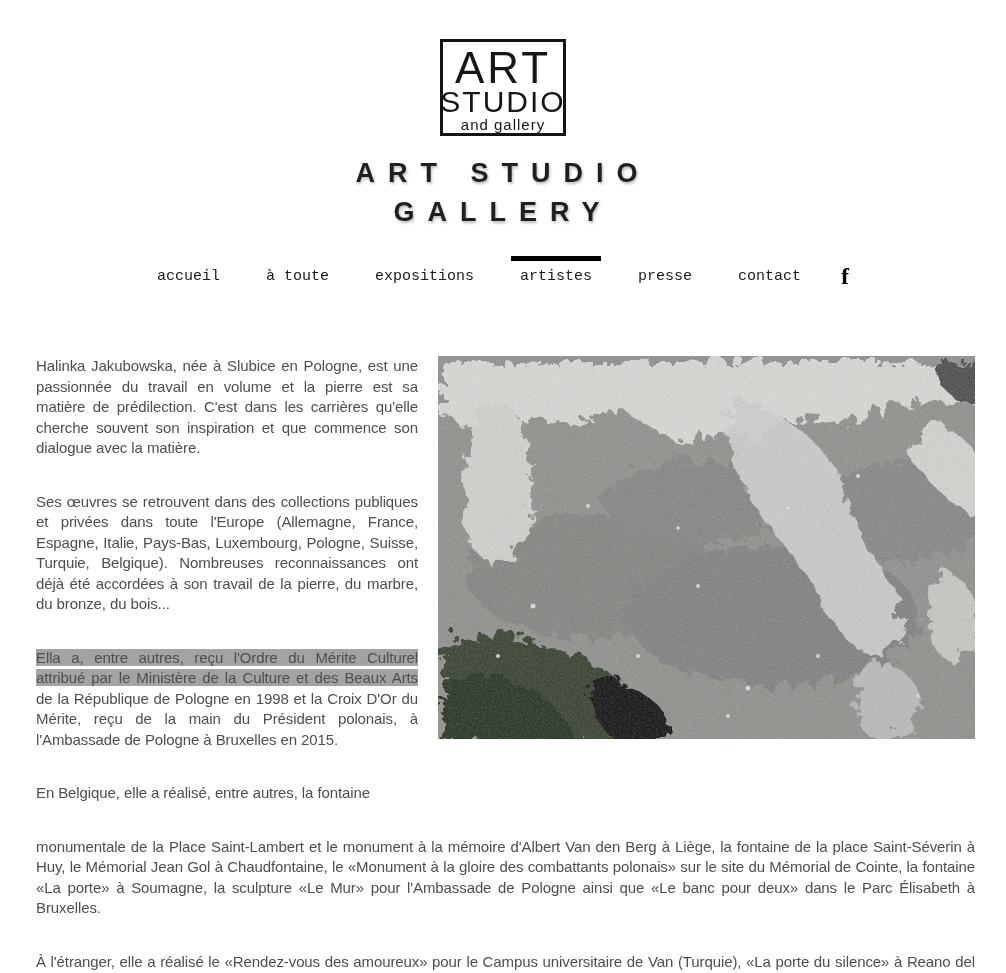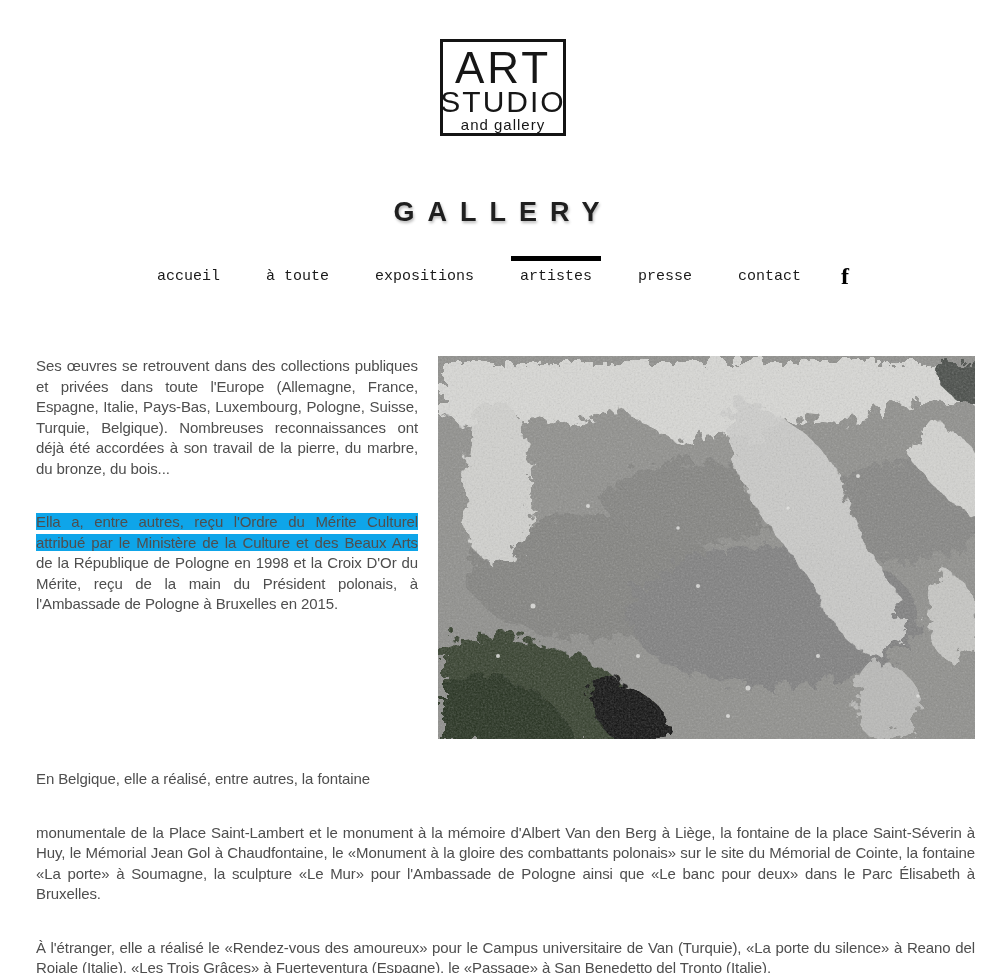--- a/index.html
+++ b/index.html
@@ -116,42 +116,42 @@
     font-size: 15px;
     line-height: 20.5px;
     color: #4e4e4e;
     text-align: justify;
     letter-spacing: -0.1px;
     margin-top: 33px;
   }
   .left-col p { margin-bottom: 26px; }
   .left-col p:first-child { margin-top: 2px; }
   .left-col p:last-child { margin-bottom: 0; }
-  .hl { background: #0ea5e9; }
+  .hl { background: #a3a3a3; }
 
   .p4-line1 {
     font-size: 15px; line-height: 20.5px; color: #4e4e4e;
     margin-top: 0; text-align: left;
   }
   .p4-rest { margin-top: 1px; }
   .p5 { margin-top: 10px; }
 </style>
 </head>
 <body>
 
 <div class="page">
 
   <header>
     <div class="logo-box">
       <div class="logo-art">ART</div>
       <div class="logo-studio">STUDIO</div>
       <div class="logo-sub">and gallery</div>
     </div>
     <h1 class="site-title">
-      <br>
+      <span>ART STUDIO</span><br>
       <span>GALLERY</span>
     </h1>
   </header>
 
   <nav class="nav">
     <span class="nav-item">accueil</span>
     <span class="nav-item">à toute</span>
     <span class="nav-item">expositions</span>
     <span class="nav-item active">artistes</span>
     <span class="nav-item">presse</span>
@@ -209,20 +209,21 @@
             <circle cx="60" cy="300" r="2"></circle>
               <circle cx="350" cy="152" r="1.5"></circle>
             <circle cx="290" cy="360" r="2"></circle>
               <circle cx="480" cy="340" r="1.8"></circle>
           </g>
           <rect width="537" height="383" filter="url(#grain)" opacity="0.3"></rect>
         </svg>
       </div>
 
       <div class="left-col">
+        <p>Halinka Jakubowska, née à Slubice en Pologne, est une passionnée du travail en volume et la pierre est sa matière de prédilection. C'est dans les carrières qu'elle cherche souvent son inspiration et que commence son dialogue avec la matière.</p>
         <p>Ses œuvres se retrouvent dans des collections publiques et privées dans toute l'Europe (Allemagne, France, Espagne, Italie, Pays-Bas, Luxembourg, Pologne, Suisse, Turquie, Belgique). Nombreuses reconnaissances ont déjà été accordées à son travail de la pierre, du marbre, du bronze, du bois...</p>
         <p><span class="hl">Ella a, entre autres, reçu l'Ordre du Mérite Culturel attribué par le Ministère de la Culture et des Beaux Arts</span><span> de la République de Pologne en 1998 et la Croix D'Or du Mérite, reçu de la main du Président polonais, à l'Ambassade de Pologne à Bruxelles en 2015.</span></p>
       </div>
 
       <p class="p4-line1">En Belgique, elle a réalisé, entre autres, la fontaine</p>
       <p class="p4-rest">monumentale de la Place Saint-Lambert et le monument à la mémoire d'Albert Van den Berg à Liège, la fontaine de la place Saint-Séverin à Huy, le Mémorial Jean Gol à Chaudfontaine, le «Monument à la gloire des combattants polonais» sur le site du Mémorial de Cointe, la fontaine «La porte» à Soumagne, la sculpture «Le Mur» pour l'Ambassade de Pologne ainsi que «Le banc pour deux» dans le Parc Élisabeth à Bruxelles.</p>
       <p class="p5">À l'étranger, elle a réalisé le «Rendez-vous des amoureux» pour le Campus universitaire de Van (Turquie), «La porte du silence» à Reano del Roiale (Italie), «Les Trois Grâces» à Fuerteventura (Espagne), le «Passage» à San Benedetto del Tronto (Italie).</p>
 
     </div>
   </main>

